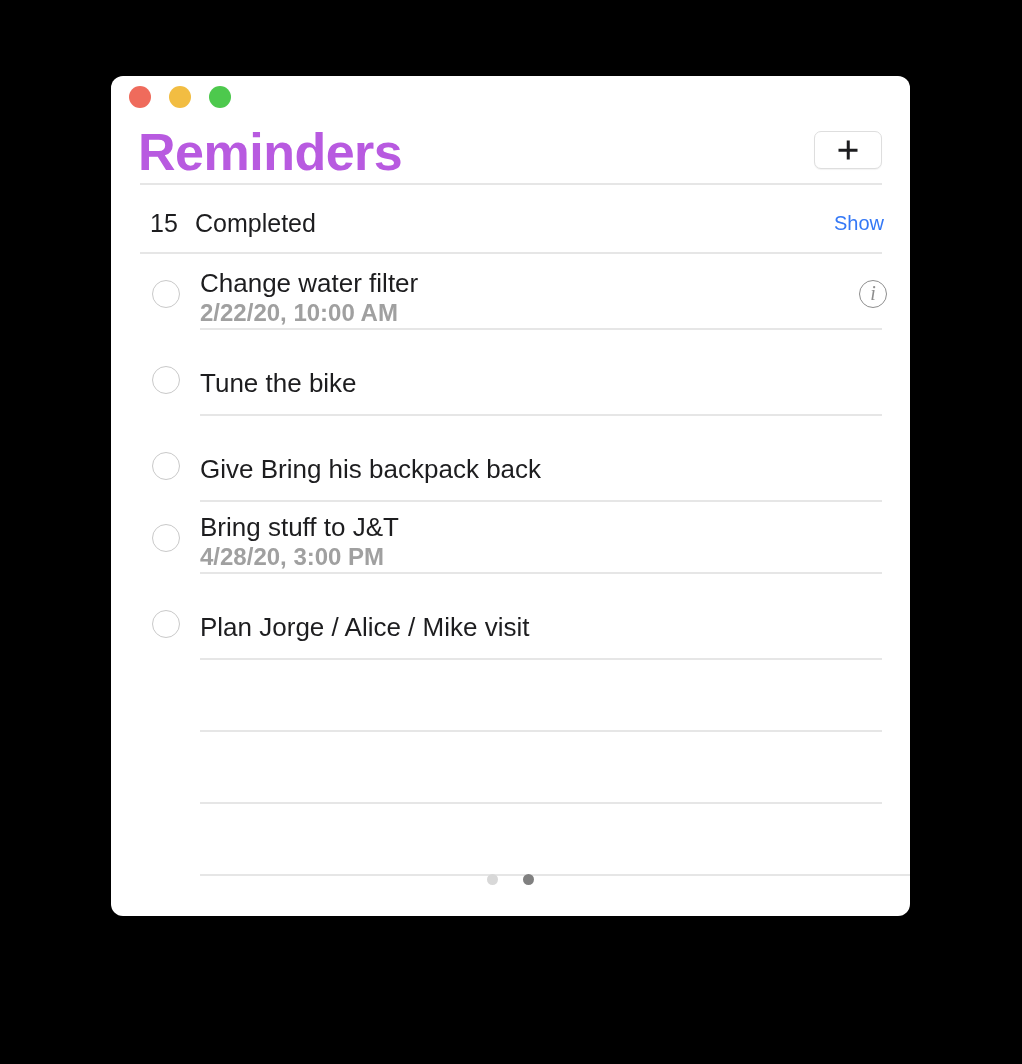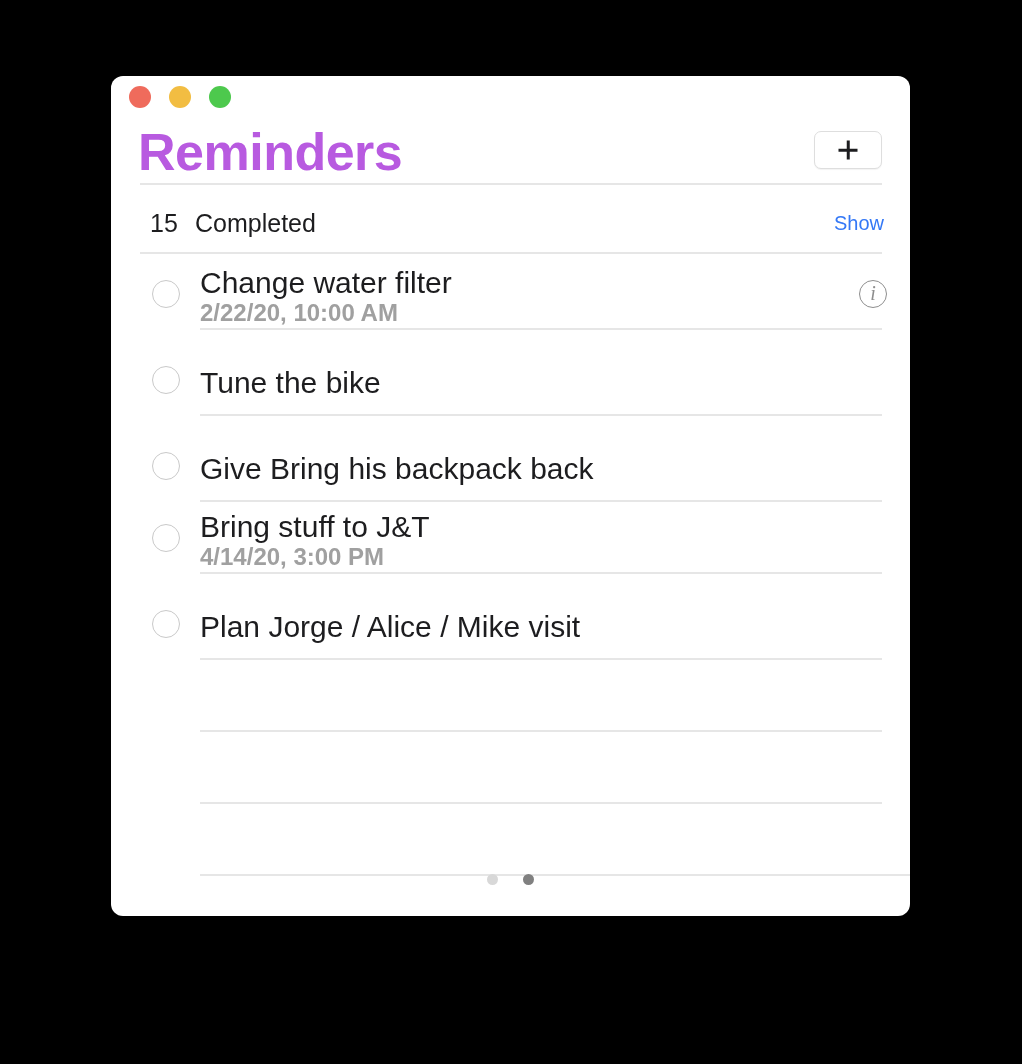--- a/index.html
+++ b/index.html
@@ -168,21 +168,21 @@
   }
   .reminder-row.with-date .check-circle { top: 22px; }
   .reminder-row.no-date   .check-circle { top: 22px; }
 
   .reminder-text {
     position: absolute;
     left: 89px;
     width: 640px;
   }
   .reminder-title {
-    font-size: 30px;
+    font-size: 26px;
     color: #1d1d1f;
     line-height: 30px;
     white-space: nowrap;
   }
   .reminder-date {
     font-size: 24px;
     color: #a0a0a0;
     line-height: 30px;
     white-space: nowrap;
     font-weight: bold;
@@ -297,21 +297,21 @@
           <div class="check-circle"></div>
           <div class="reminder-text">
             <div class="reminder-title">Give Bring his backpack back</div>
           </div>
           <div class="row-separator"></div>
         </div>
         <div class="reminder-row with-date">
           <div class="check-circle"></div>
           <div class="reminder-text">
             <div class="reminder-title">Bring stuff to J&amp;T</div>
-            <div class="reminder-date">4/14/20, 3:00 PM</div>
+            <div class="reminder-date">4/28/20, 3:00 PM</div>
           </div>
           <div class="row-separator"></div>
         </div>
         <div class="reminder-row no-date">
           <div class="check-circle"></div>
           <div class="reminder-text">
             <div class="reminder-title">Plan Jorge / Alice / Mike visit</div>
           </div>
           <div class="row-separator"></div>
         </div>

